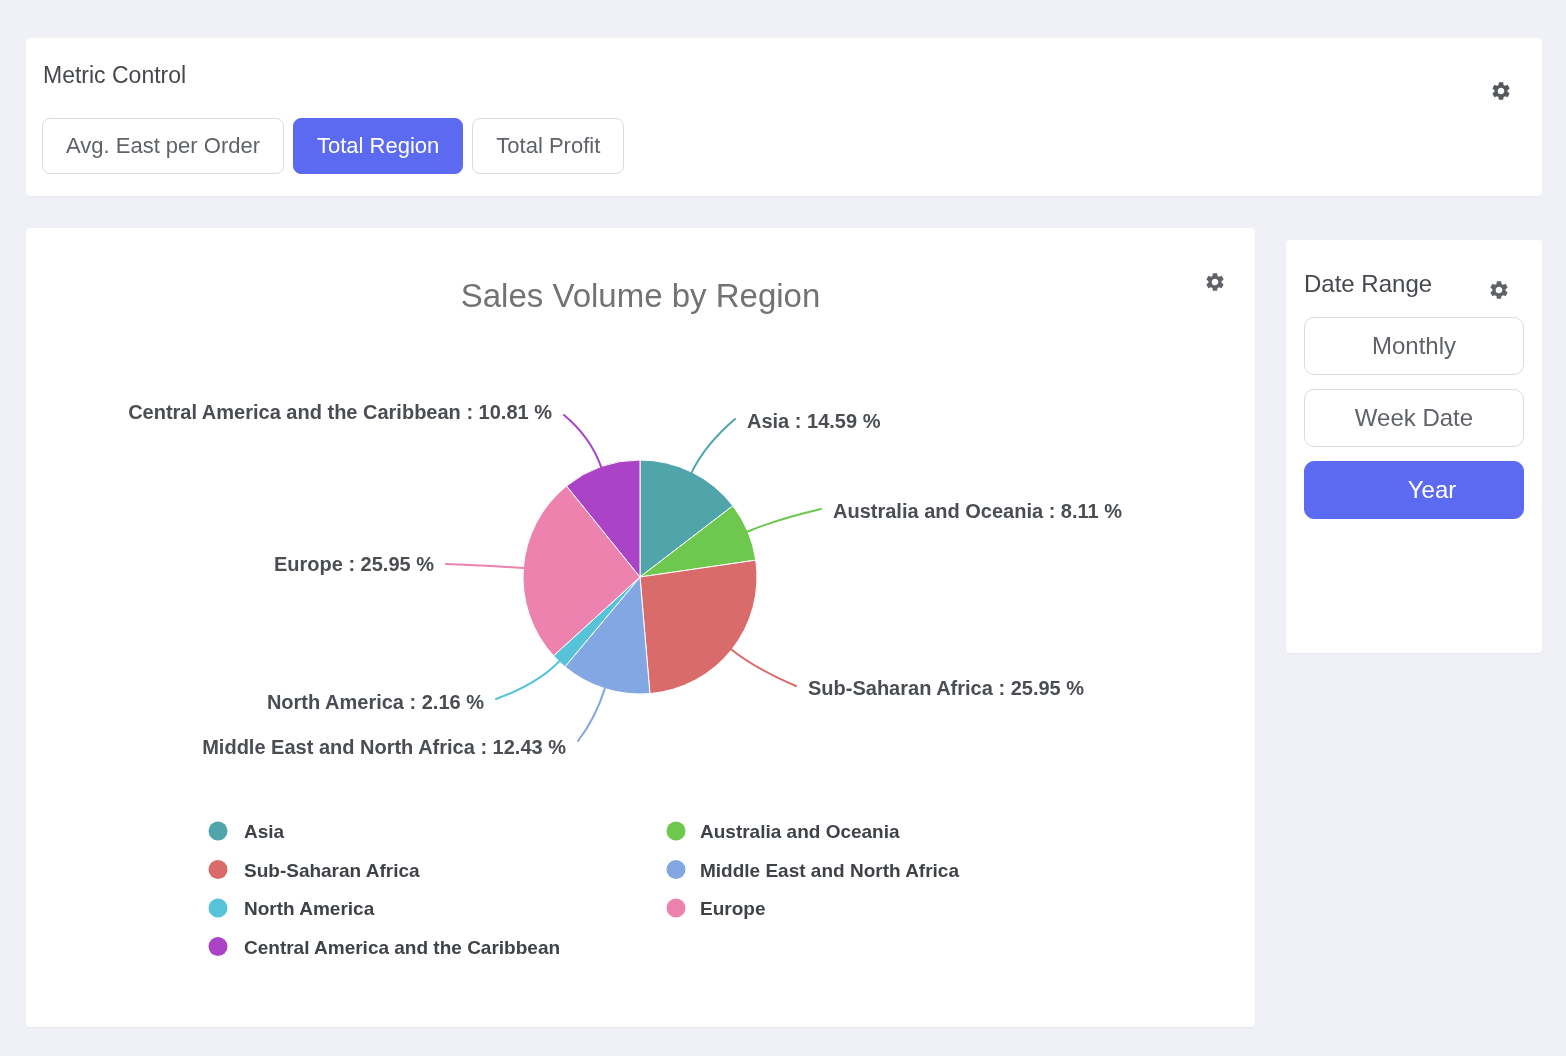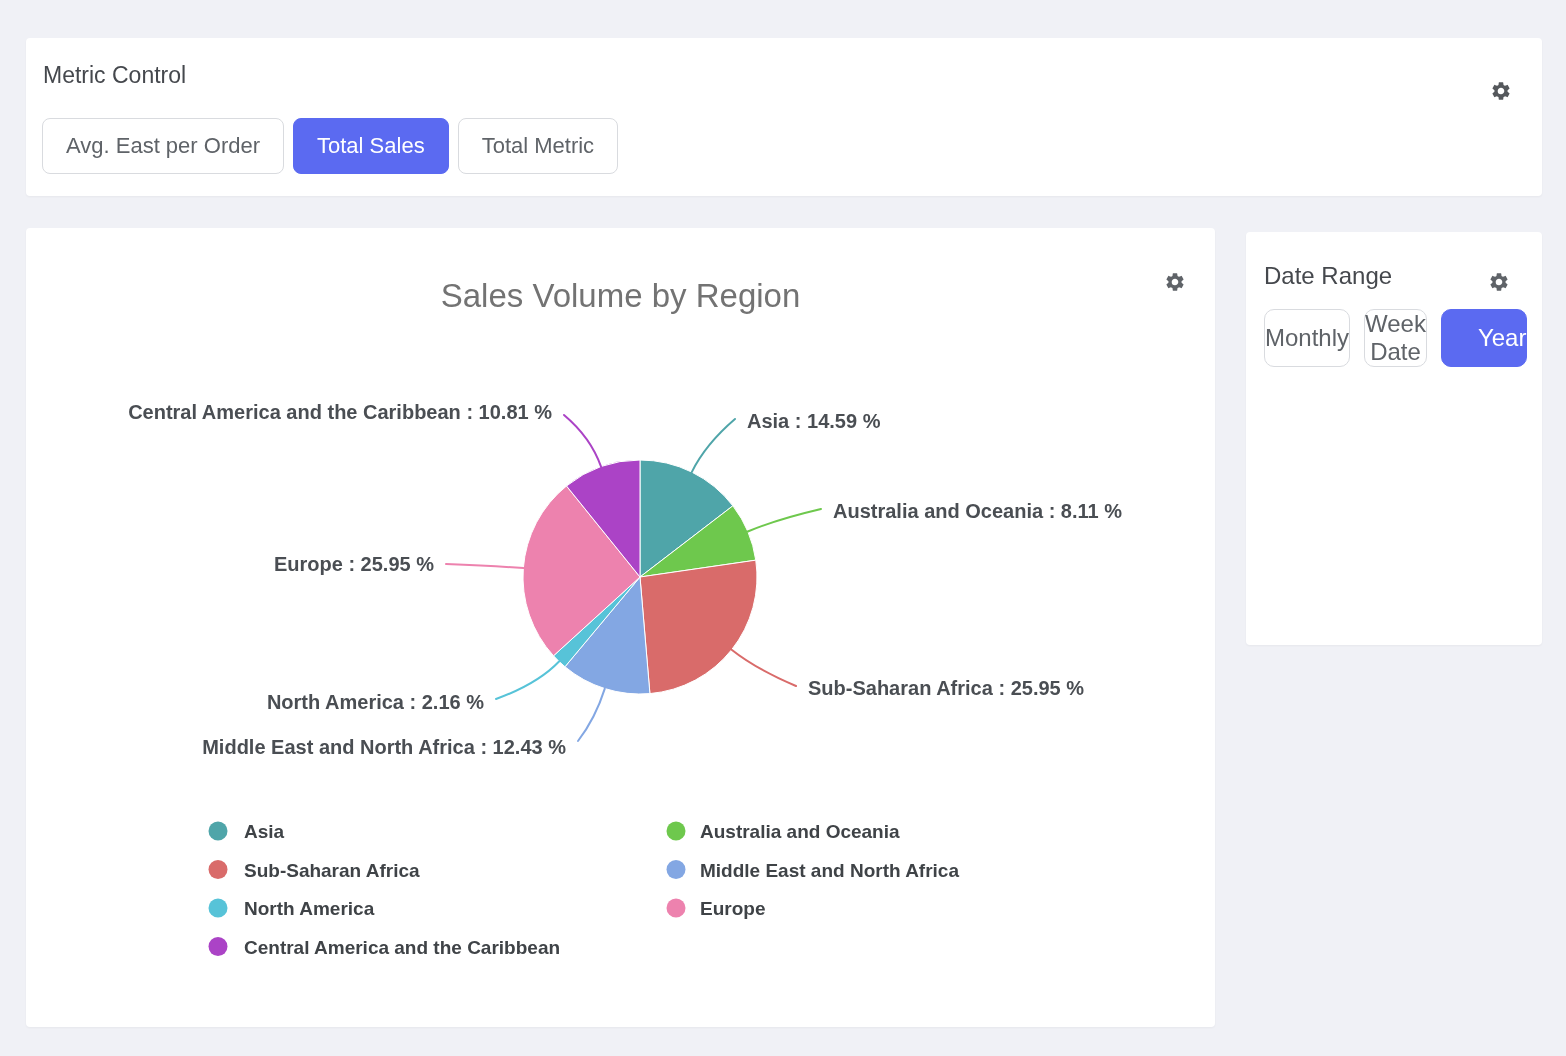--- a/index.html
+++ b/index.html
@@ -71,31 +71,31 @@
   #pie-svg text {
     font-family: "Liberation Sans", sans-serif;
     font-weight: 700;
     fill: #4a4e53;
   }
   #pie-svg .slice-label { font-size: 20px; }
   #pie-svg .legend-label { font-size: 19px; fill: #3f4347; }
 
   
   .date-card {
-    width: 296px; height: 413px;
+    width: 256px; height: 413px;
     position: relative;
-    margin-top: 4px;
+    margin-top: 12px;
     padding: 30px 18px 0 18px;
   }
   .date-card h2 {
     font-size: 24px; font-weight: 400; color: #45484d;
     line-height: 28px;
   }
   .date-card .gear { top: 39px; right: 32px; }
-  .date-col { display: flex; flex-direction: row; gap: 14px; margin-top: 19px; }
+  .date-col { display: flex; flex-direction: column; gap: 14px; margin-top: 19px; }
   .date-btn {
     width: 220px; height: 58px;
     background: #ffffff;
     border: 1px solid #d9dbdf;
     border-radius: 10px;
     font-family: "Liberation Sans", sans-serif;
     font-size: 24px; color: #5f6368;
     cursor: pointer;
   }
   .date-btn.selected {
@@ -112,22 +112,22 @@
 
   <section class="card metric-card">
     <h2>Metric Control</h2>
     <span class="gear">
       <svg viewBox="0 0 24 24" fill="currentColor">
           <path d="M19.14 12.94c.04-.3.06-.61.06-.94 0-.32-.02-.64-.07-.94l2.03-1.58a.49.49 0 0 0 .12-.61l-1.92-3.32a.488.488 0 0 0-.59-.22l-2.39.96c-.5-.38-1.03-.7-1.62-.94l-.36-2.54a.468.468 0 0 0-.48-.41h-3.84c-.24 0-.43.17-.47.41l-.36 2.54c-.59.24-1.13.57-1.62.94l-2.39-.96c-.22-.08-.47 0-.59.22L2.74 8.87c-.12.21-.08.47.12.61l2.03 1.58c-.05.3-.09.63-.09.94s.02.64.07.94l-2.03 1.58a.49.49 0 0 0-.12.61l1.92 3.32c.12.22.37.29.59.22l2.39-.96c.5.38 1.03.7 1.62.94l.36 2.54c.05.24.24.41.48.41h3.84c.24 0 .44-.17.47-.41l.36-2.54c.59-.24 1.13-.56 1.62-.94l2.39.96c.22.08.47 0 .59-.22l1.92-3.32c.12-.22.07-.47-.12-.61l-2.01-1.58zM12 15.6A3.61 3.61 0 0 1 8.4 12c0-1.98 1.62-3.6 3.6-3.6s3.6 1.62 3.6 3.6-1.62 3.6-3.6 3.6z"></path>
         </svg>
     </span>
     <div class="btn-row" id="metric-buttons">
         <button class="metric-btn">Avg. East per Order</button>
-        <button class="metric-btn selected">Total Sales</button>
-        <button class="metric-btn">Total Metric</button>
+        <button class="metric-btn selected">Total Region</button>
+        <button class="metric-btn">Total Profit</button>
       </div>
   </section>
 
   <div class="content-row">
 
     <section class="card chart-card">
       <h1>Sales Volume by Region</h1>
       <span class="gear">
         <svg viewBox="0 0 24 24" fill="currentColor">
             <path d="M19.14 12.94c.04-.3.06-.61.06-.94 0-.32-.02-.64-.07-.94l2.03-1.58a.49.49 0 0 0 .12-.61l-1.92-3.32a.488.488 0 0 0-.59-.22l-2.39.96c-.5-.38-1.03-.7-1.62-.94l-.36-2.54a.468.468 0 0 0-.48-.41h-3.84c-.24 0-.43.17-.47.41l-.36 2.54c-.59.24-1.13.57-1.62.94l-2.39-.96c-.22-.08-.47 0-.59.22L2.74 8.87c-.12.21-.08.47.12.61l2.03 1.58c-.05.3-.09.63-.09.94s.02.64.07.94l-2.03 1.58a.49.49 0 0 0-.12.61l1.92 3.32c.12.22.37.29.59.22l2.39-.96c.5.38 1.03.7 1.62.94l.36 2.54c.05.24.24.41.48.41h3.84c.24 0 .44-.17.47-.41l.36-2.54c.59-.24 1.13-.56 1.62-.94l2.39.96c.22.08.47 0 .59-.22l1.92-3.32c.12-.22.07-.47-.12-.61l-2.01-1.58zM12 15.6A3.61 3.61 0 0 1 8.4 12c0-1.98 1.62-3.6 3.6-3.6s3.6 1.62 3.6 3.6-1.62 3.6-3.6 3.6z"></path>

